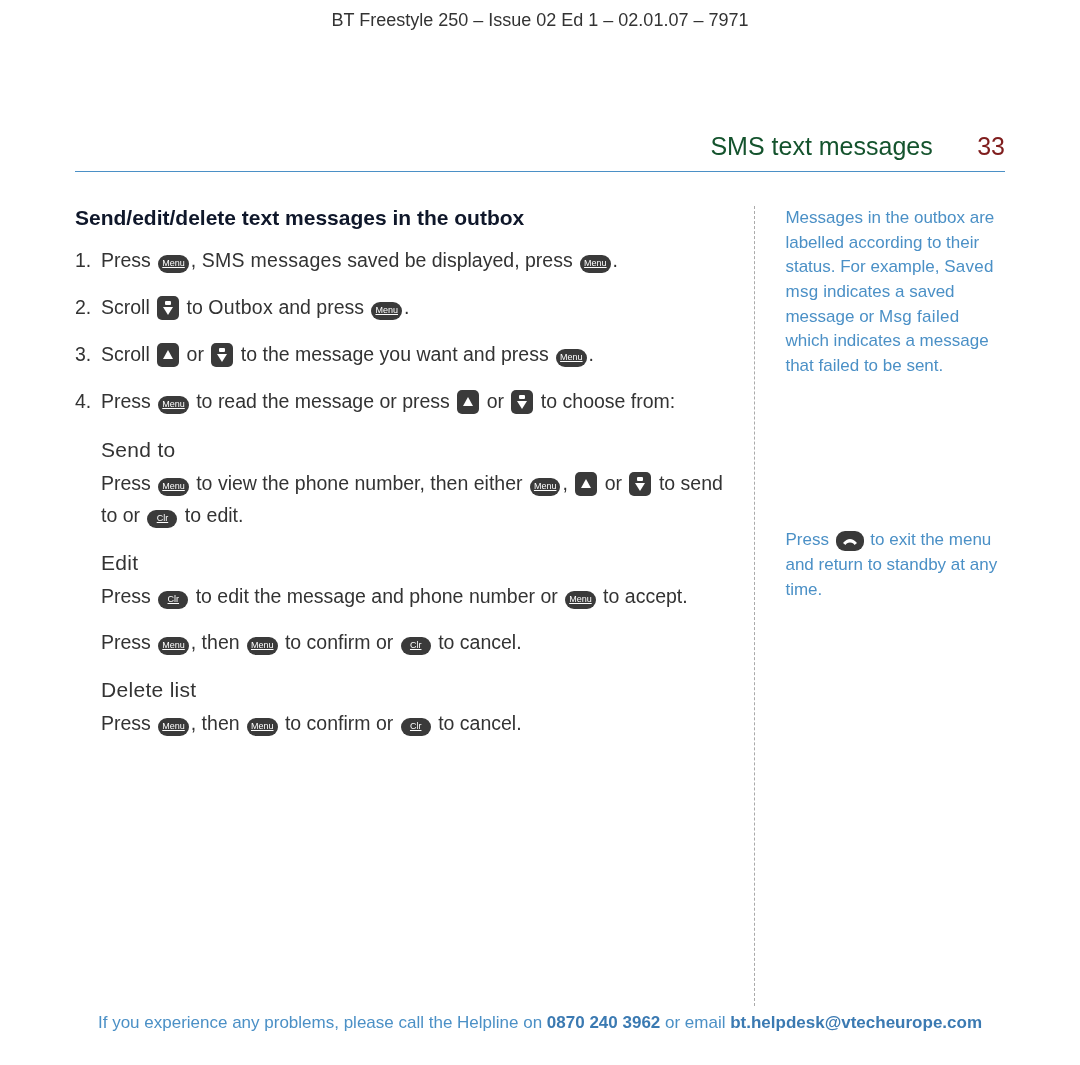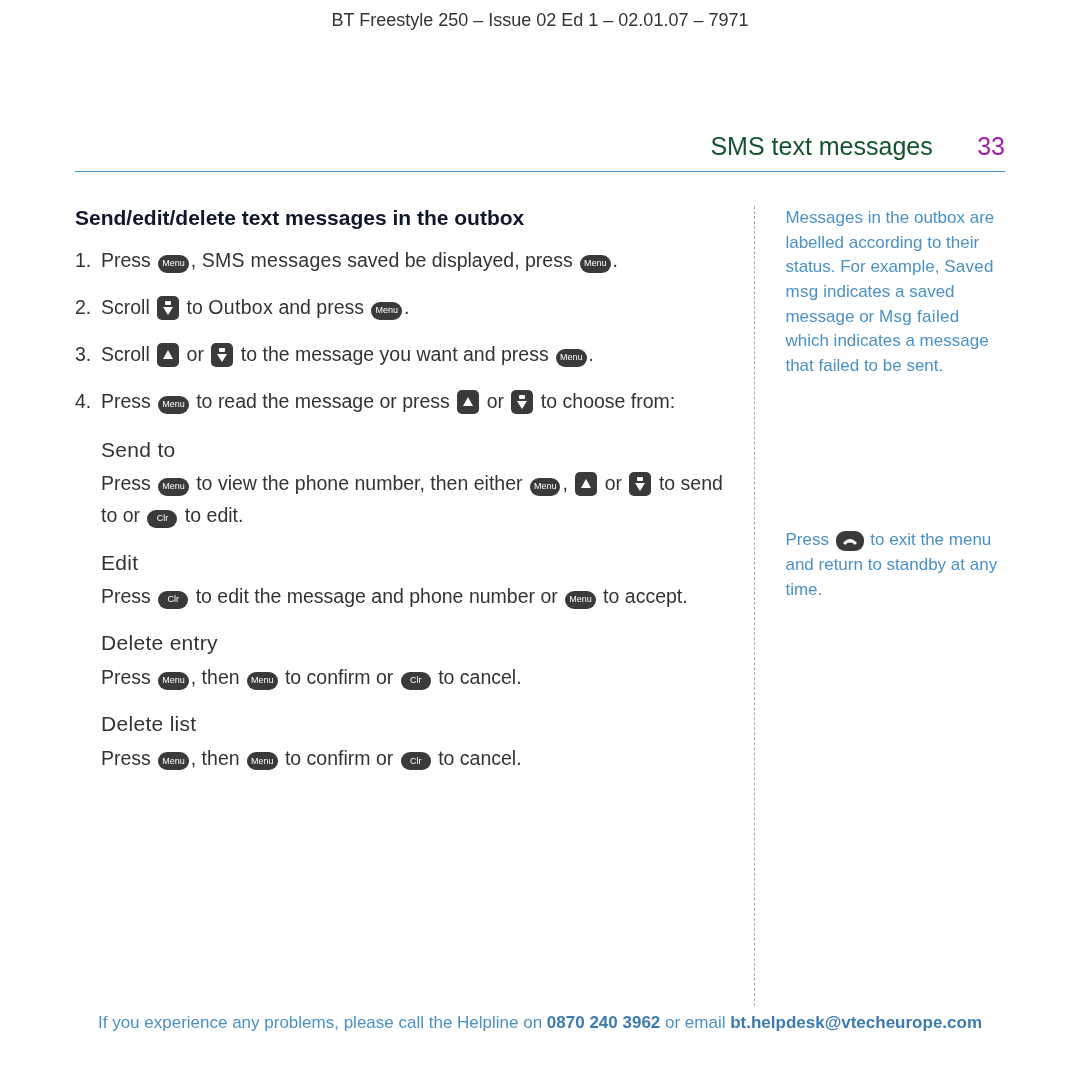--- a/index.html
+++ b/index.html
@@ -1,32 +1,32 @@
 <!DOCTYPE html>
 <html><head>
 <meta charset="utf-8">
 <style>
   * { box-sizing: border-box; margin: 0; padding: 0; }
   body { width: 1080px; height: 1065px; font-family: "Segoe UI", "Helvetica Neue", Arial, sans-serif; color: #333; background: #fff; position: relative; }
   .header { text-align: center; font-size: 18px; padding: 10px 0 6px; }
   .topsec { padding: 95px 75px 0 75px; text-align: right; }
   .sechead { font-size: 25px; color: #14532d; }
-  .pagenum { font-size: 25px; color: #a21caf; margin-left: 40px; }
+  .pagenum { font-size: 25px; color: #7f1d1d; margin-left: 40px; }
   .hr { border-top: 1.5px solid #4b90c6; margin: 10px 75px 0 75px; }
   .columns { display: flex; padding: 34px 75px 0 75px; }
   .main { flex: 1 1 auto; padding-right: 30px; }
   .side { width: 300px; border-left: 1px dashed #aaa; padding-left: 30px; min-height: 800px; font-size: 17px; color: #4b90c6; }
   .side p { line-height: 1.45; margin-bottom: 30px; }
   h1.title { color: #0f172a; font-weight: 700; font-size: 21px; margin-bottom: 14px; }
   ol.steps { list-style: none; counter-reset: item; font-size: 19.5px; color: #333; }
   ol.steps > li { counter-increment: item; position: relative; padding-left: 26px; margin-bottom: 14px; line-height: 1.7; }
   ol.steps > li::before { content: counter(item) "."; position: absolute; left: 0; top: 0; }
   .sub { margin-left: 26px; font-size: 19.5px; color: #333; margin-bottom: 14px; line-height: 1.65; }
   .sub .label { font-family: Arial, sans-serif; font-size: 21px; letter-spacing: .3px; display: block; margin-bottom: 0; }
-  .txtbtn { display: inline-flex; align-items: center; justify-content: center; background: #3a3a3a; color: #fff; font-size: 9px; line-height: 1; height: 18px; min-width: 30px; padding: 0 4px; border-radius: 9px; vertical-align: 1px; margin: 0 2px; font-family: Arial, sans-serif; }
+  .txtbtn { display: inline-flex; align-items: center; justify-content: center; background: #3a3a3a; color: #fff; font-size: 9px; line-height: 1; height: 18px; min-width: 30px; padding: 0 4px; border-radius: 9px; vertical-align: 1px; margin: 0 2px; font-family: Arial, sans-serif; text-decoration: underline; }
   .arrowbtn { display: inline-flex; align-items: center; justify-content: center; background: #3a3a3a; color: #fff; width: 22px; height: 24px; border-radius: 5px; vertical-align: -3px; margin: 0 2px; }
   .arrowbtn svg { width: 14px; height: 18px; }
   .hangup { display: inline-flex; align-items: center; justify-content: center; background: #3a3a3a; color: #fff; width: 28px; height: 20px; border-radius: 9px; vertical-align: -2px; margin: 0 2px; }
   .hangup svg { width: 16px; height: 12px; }
   .italish { font-style: normal; font-family: Arial, sans-serif; letter-spacing: .3px; }
   .footer { position: absolute; bottom: 32px; width: 100%; text-align: center; font-size: 17px; color: #4b90c6; }
   .footer b { color: #3b7ab2; font-weight: 700; }
 </style>
 </head>
 <body>
@@ -103,21 +103,20 @@
           </svg>
         </span><span> to send to or </span><span class="txtbtn">Clr</span><span> to edit.</span>
     </div>
 
     <div class="sub">
       <span class="label">Edit</span>
       <span>Press </span><span class="txtbtn">Clr</span><span> to edit the message and phone number or </span><span class="txtbtn">Menu</span><span> to accept.</span>
     </div>
 
     <div class="sub">
-      <span class="label">Delete  entry</span>
       <span>Press </span><span class="txtbtn">Menu</span><span>, then </span><span class="txtbtn">Menu</span><span> to confirm or </span><span class="txtbtn">Clr</span><span> to cancel.</span>
     </div>
 
     <div class="sub">
       <span class="label">Delete  list</span>
       <span>Press </span><span class="txtbtn">Menu</span><span>, then </span><span class="txtbtn">Menu</span><span> to confirm or </span><span class="txtbtn">Clr</span><span> to cancel.</span>
     </div>
   </div>
 
   <div class="side">

